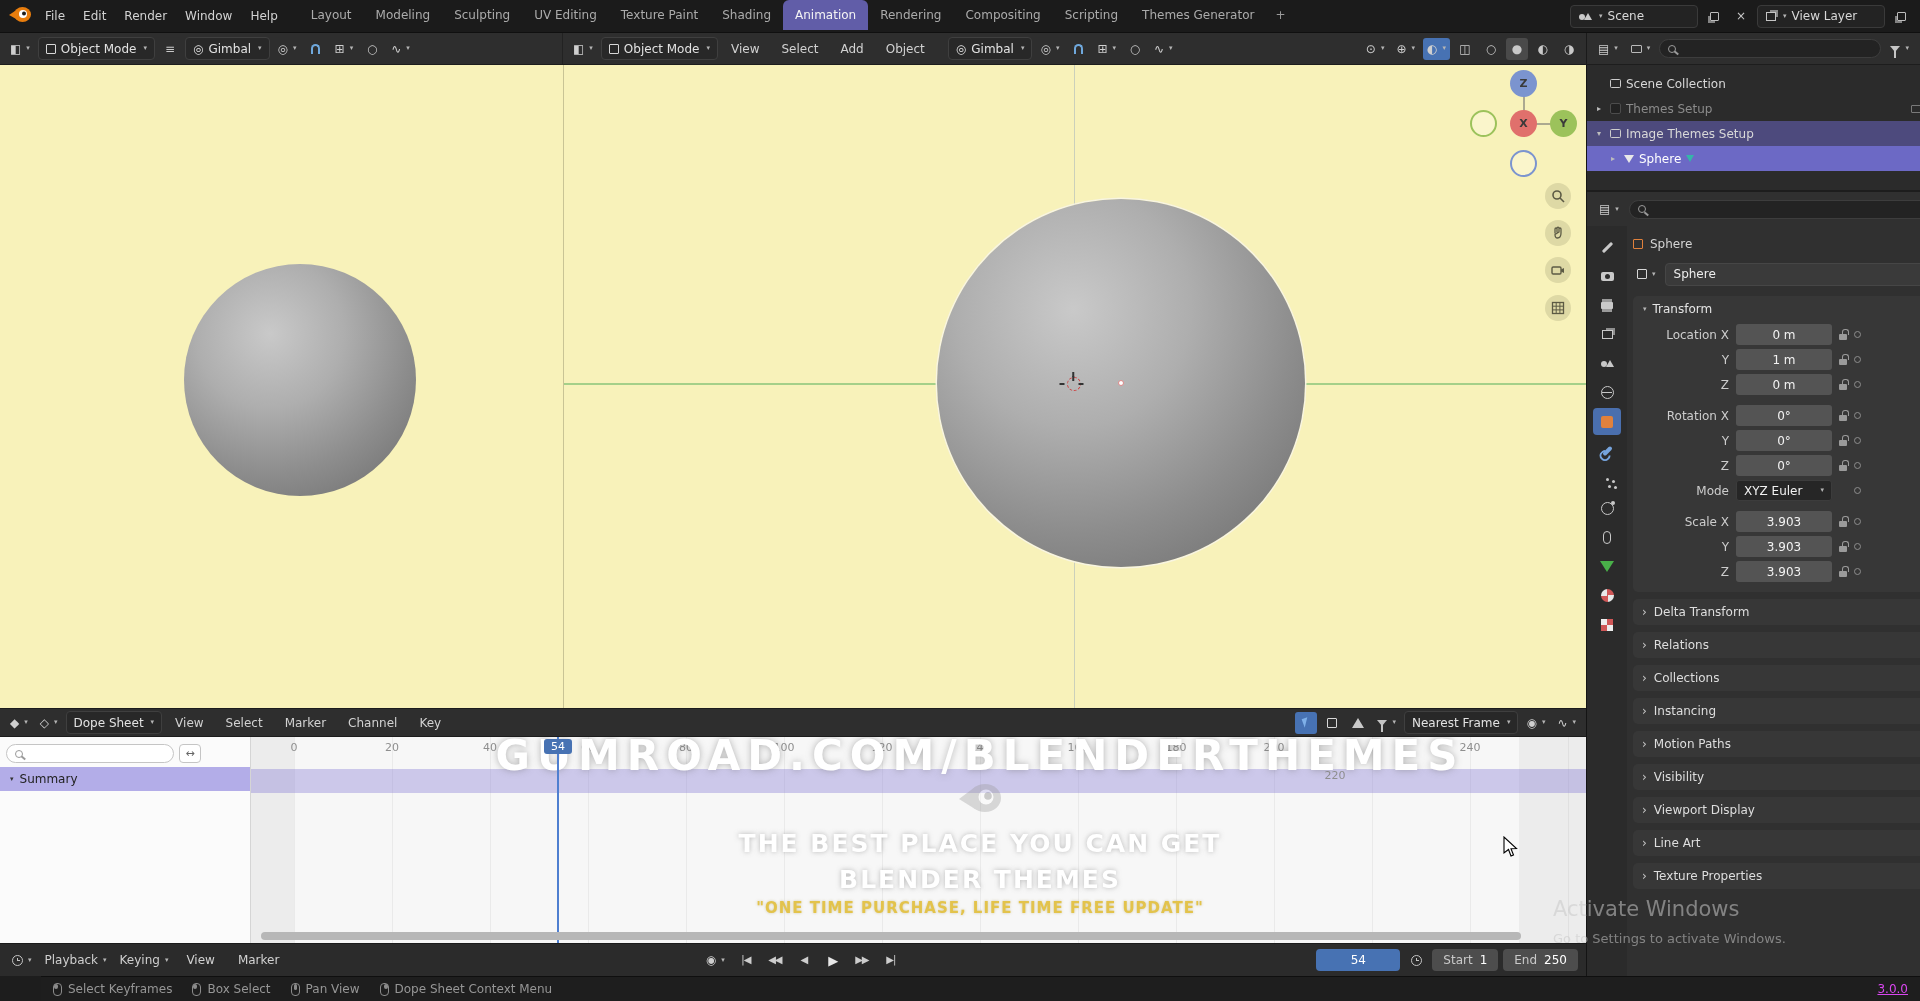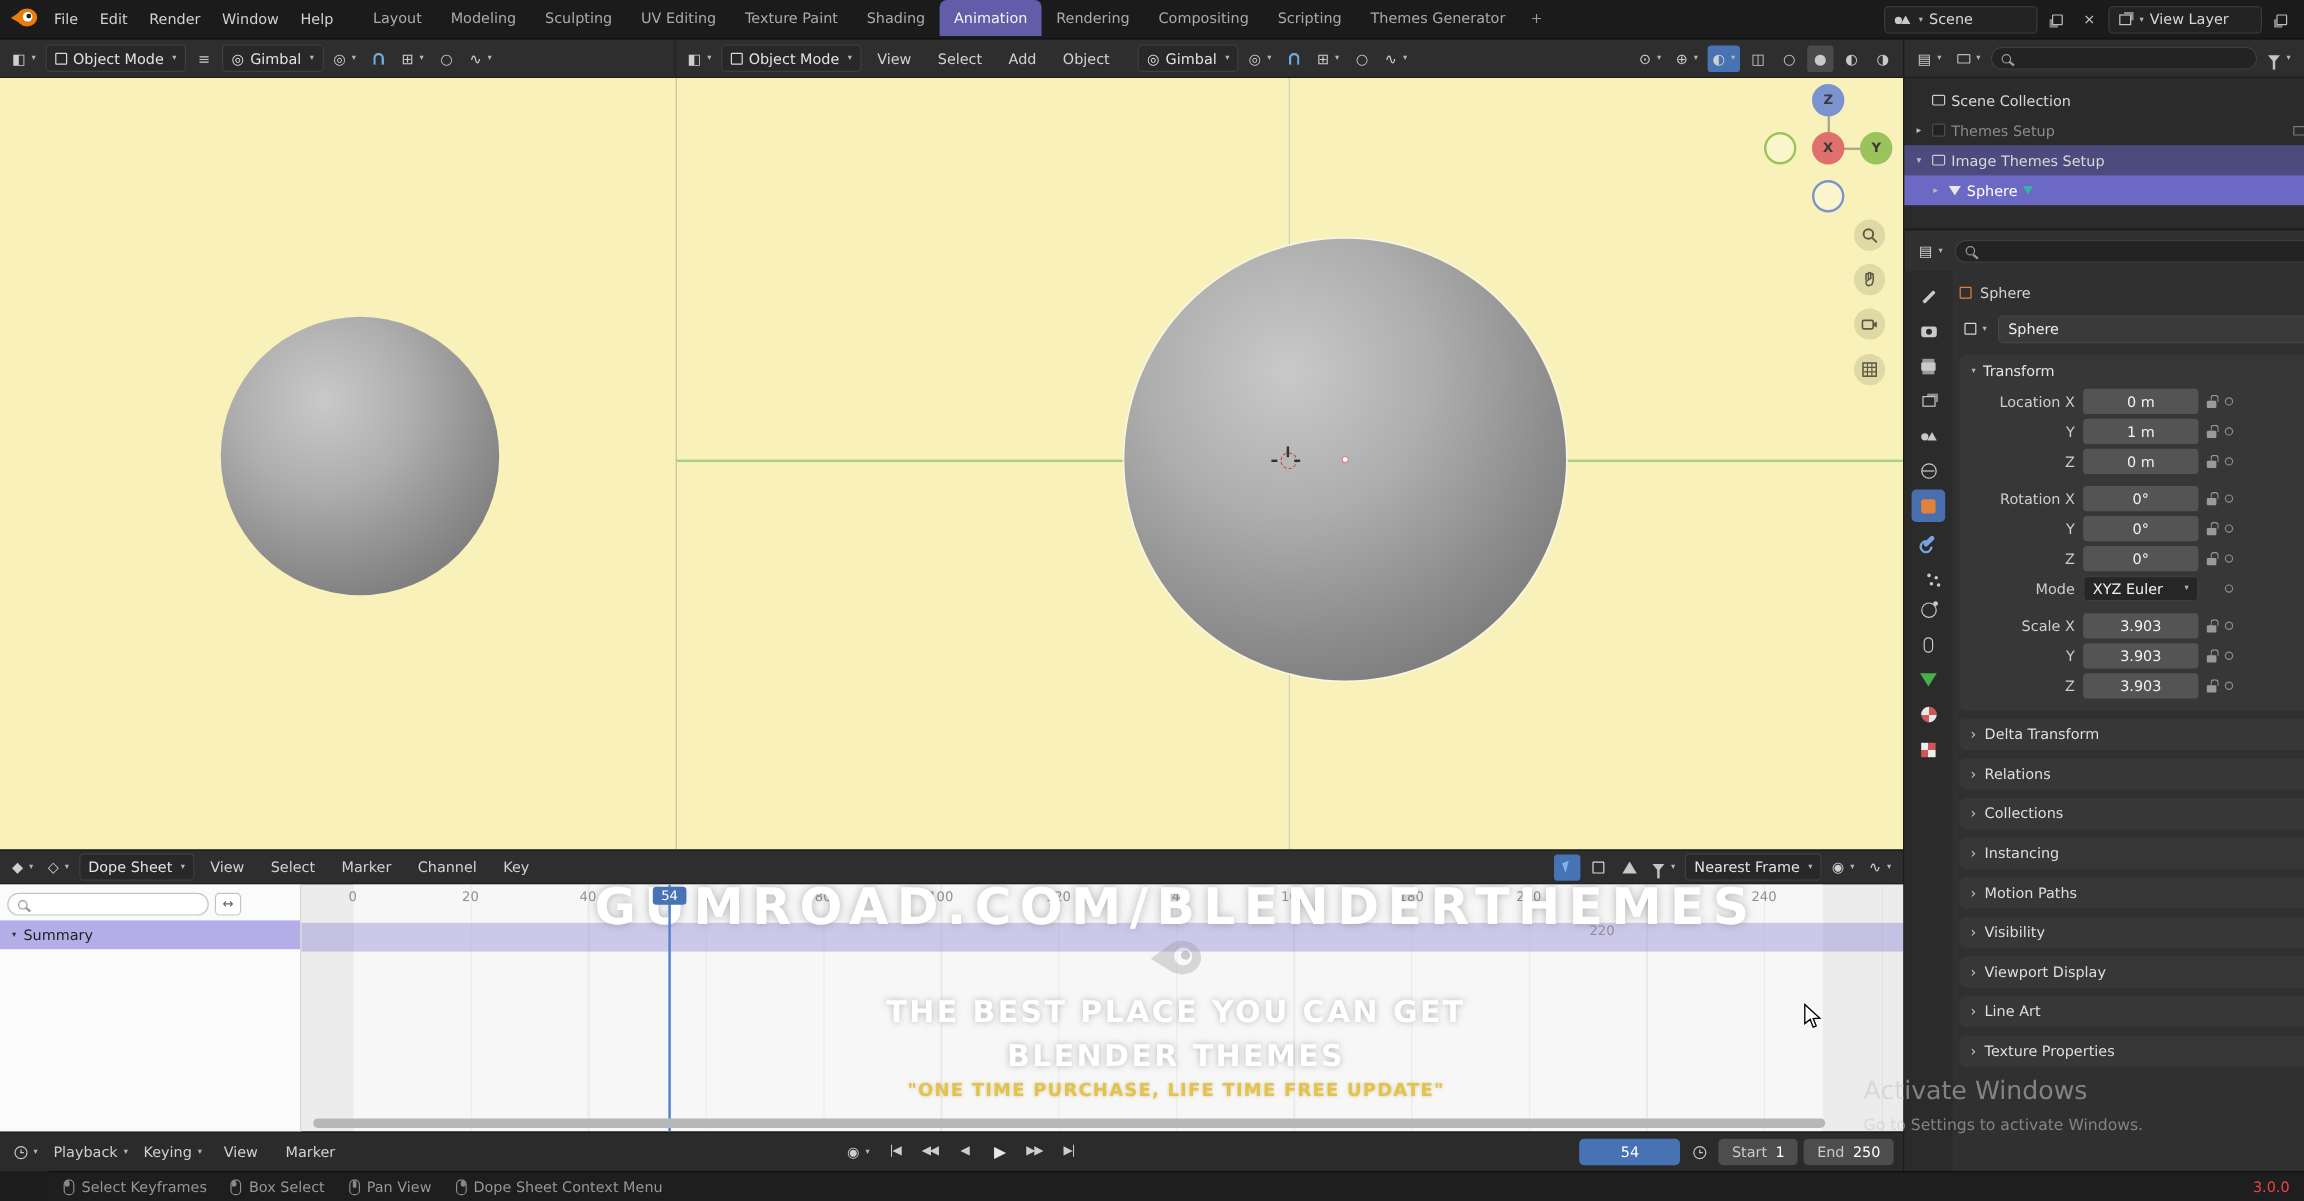--- a/index.html
+++ b/index.html
@@ -201,21 +201,21 @@
   .t-btn.play { font-size:13px; color:#e8e8e8; }
   .frame-field { width:84px; height:22px; background:#4772b3; border-radius:4px; color:#fff;
     display:flex; align-items:center; justify-content:center; }
   .se { display:flex; align-items:center; gap:7px; background:#4d4d4d; border-radius:4px; height:22px; padding:0 11px; }
   .se .k { color:#c9c9c9; } .se .v { color:#fff; }
 
   
   .statusbar { position:absolute; top:976px; left:0; right:0; height:25px; background:#1e1e1e;
     border-top:1px solid #0f0f0f; display:flex; align-items:center; gap:20px; padding:0 12px; color:#969696;margin-left:41px; }
   .hint { display:flex; align-items:center; gap:6px; }
-  .version { margin-left:auto; color:#ef4444; }
+  .version { margin-left:auto; color:#d946ef;text-decoration:underline; }
 
   
   .win-wm1 { position:absolute; left:1553px; top:897px; font-size:21px; color:rgba(200,200,200,.55); z-index:30; }
   .win-wm2 { position:absolute; left:1553px; top:931px; font-size:13px; color:rgba(200,200,200,.55); z-index:30; }
   .mouse-cursor { position:absolute; left:1503px; top:836px; z-index:40; }
 </style>
 </head>
 <body>
 
 <div id="app">

